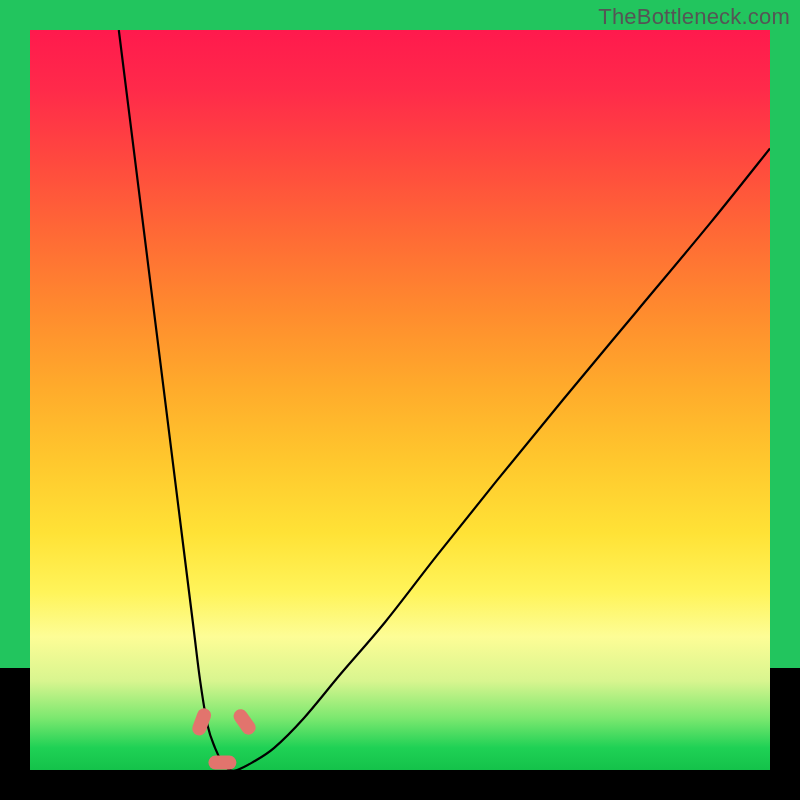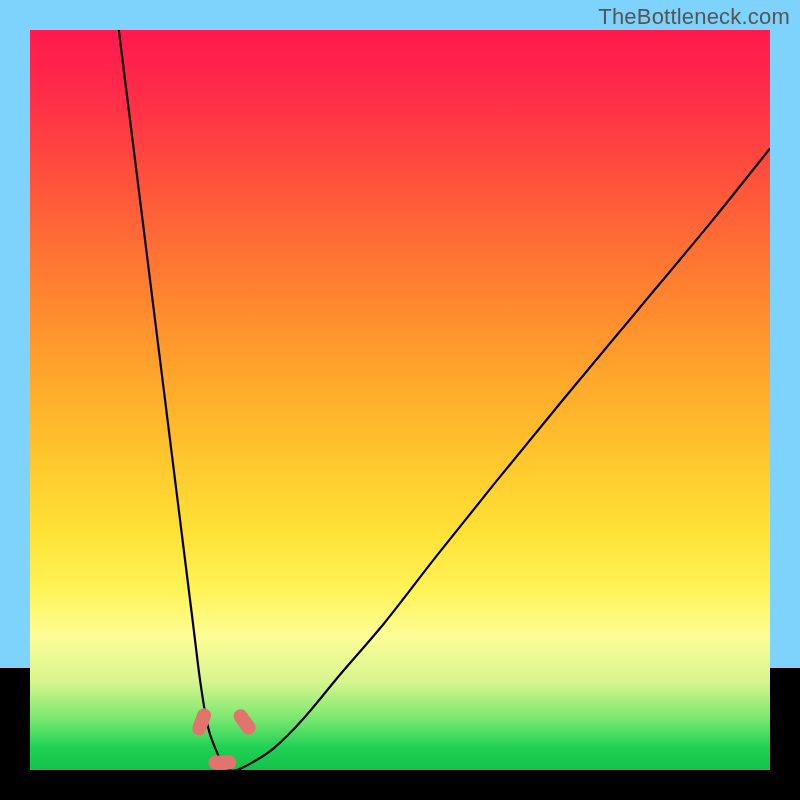--- a/index.html
+++ b/index.html
@@ -9,21 +9,21 @@
     height: 800px;
     background: #000;
     overflow: hidden;
   }
   .frame {
     position: absolute;
     top: 0;
     left: 0;
     width: 800px;
     height: 668px;
-    background: #7dd3fc;
+    background: #22c55e;
   }
   .plot {
     position: absolute;
     left: 30px;
     top: 30px;
     width: 740px;
     height: 740px;
     background: linear-gradient(
       to bottom,
       #ff1a4d 0%,

